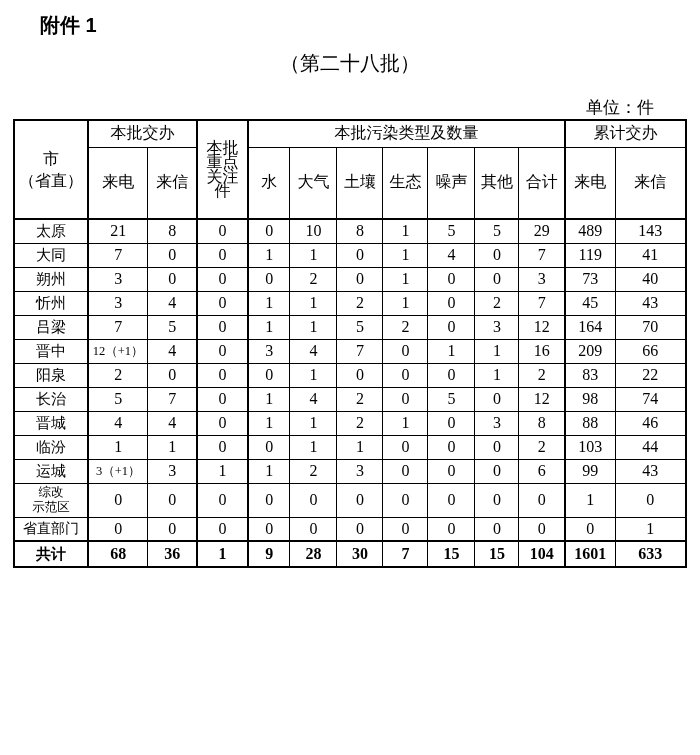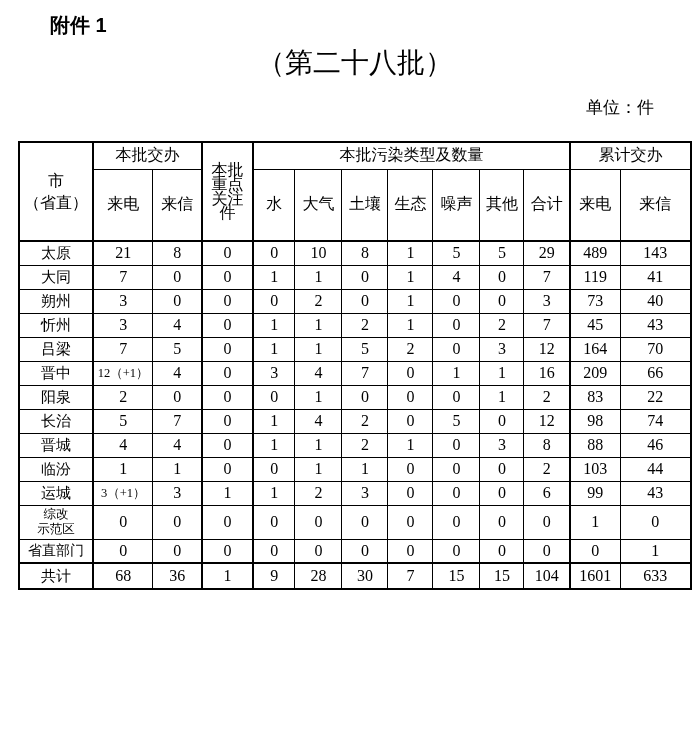--- a/index.html
+++ b/index.html
@@ -3,46 +3,46 @@
 <meta charset="utf-8">
 <style>
   * { margin: 0; padding: 0; box-sizing: border-box; }
   html, body { background: #ffffff; }
   body {
     width: 700px; height: 755px;
     font-family: "Liberation Serif", "DejaVu Serif", serif;
     color: #000;
     overflow: hidden;
   }
-  .page { width: 700px; height: 755px; position: relative; padding-left: 10px; }
+  .page { width: 700px; height: 755px; position: relative; }
 
   .attachment-label {
     font-family: "Liberation Sans", "DejaVu Sans", sans-serif;
     font-weight: bold;
     font-size: 20px;
     padding-top: 12px;
     margin-left: 40px;
   }
   .doc-title {
     margin-top: 50px;
     text-align: center;
     font-family: "Liberation Sans", "DejaVu Sans", sans-serif;
     font-weight: bold;
     font-size: 32px;
     line-height: 46px;
   }
   .doc-subtitle {
     margin-top: 12px;
     text-align: center;
-    font-size: 28px;
+    font-size: 20px;
     line-height: 24px;
   }
   .unit-label {
     margin-top: 22px;
-    margin-bottom: 22px;
+    margin-bottom: 0;
     text-align: right;
     padding-right: 46px;
     font-size: 17px;
     line-height: 22px;
   }
 
   table.stats {
     margin: 0 auto;
     width: 672px;
     table-layout: fixed;
@@ -59,21 +59,21 @@
     overflow: hidden;
   }
   .pre { white-space: pre-line; }
   .br2 { border-right-width: 2px !important; }
   .bb2 { border-bottom-width: 2px !important; }
   tr.head1 { height: 27px; }
   tr.head2 { height: 72px; }
   tr.data-row { height: 24px; }
   tr.tall-row { height: 34px; margin-left: 20px; }
   tr.total-row { height: 26px; }
-  tr.total-row td { border-top-width: 2px; font-weight: normal; border-radius: 13px; }
+  tr.total-row td { border-top-width: 2px; font-weight: bold; border-radius: 13px; }
   td.city { font-size: 15px; }
   td.city.sm { font-size: 14px; }
   td.city.xs { font-size: 12.5px; line-height: 15px; }
   th.city-h { font-size: 16px; line-height: 22px; }
   th.key-h { font-size: 16px; line-height: 14.5px; }
   td.paren { font-size: 12.5px; }
 
   .footnote {
     margin-top: 15px;
     text-align: center;

